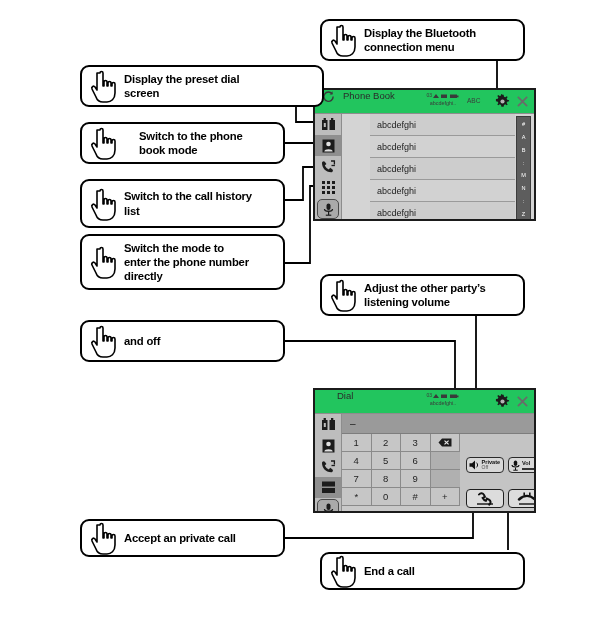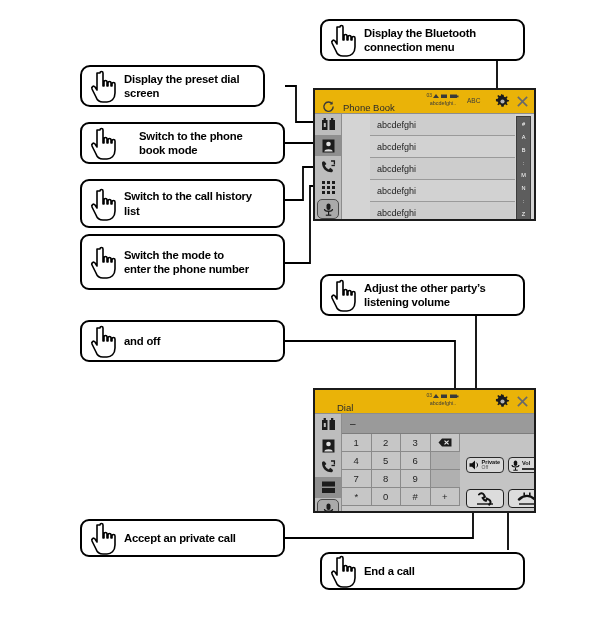--- a/index.html
+++ b/index.html
@@ -59,23 +59,23 @@
   .device {
     position: absolute;
     box-sizing: border-box;
     border: 2px solid #1b1b1b;
     background: #c9c9c9;
     z-index: 4;
     overflow: hidden;
   }
   .topbar {
     height: 23px;
-    background: #eab308;
-    display: flex;
-    align-items: flex-end;
+    background: #22c55e;
+    display: flex;
+    align-items: flex-start;
     border-bottom: 1px solid #8d8d8d;
     position: relative;
   }
   .topbar .tb-title {
     font-size: 9.5px;
     color: #2b2b2b;
     margin-left: 8px;
     font-weight: normal;
   }
   .tb-sync {
@@ -275,21 +275,21 @@
       <path d="M476,315 L476,450"></path>
 
       <path d="M285,341 L455,341 L455,452"></path>
 
       <path d="M285,538 L473,538 L473,500"></path>
 
       <path d="M508,550 L508,500"></path>
     </g>
   </svg>
 
-  <div class="callout" style="left:80px; top:65px; width:185px; height:42px;border-radius:10px;">
+  <div class="callout" style="left:80px; top:65px; width:244px; height:42px;">
     <svg class="hand" viewBox="0 0 30 34">
       <path d="M12 4 c0-2 3-2 3 0 l0 13 1 0 0-4 c0-2 3-2 3 0 l0 4 1 0 0-3 c0-2 3-2 3 0 l0 3 1 0 0-2 c0-2 3-2 3 0 l0 9 c0 6-4 9-8 9 l-4 0 c-4 0-6-2-7-5 l-4-8 c-1-2 2-4 3-2 l2 3 0-17 z" fill="#fff" stroke="#000" stroke-width="1.6" stroke-linejoin="round"></path>
     </svg>
     <div class="ctext">
       <div>Display the preset dial</div>
       <div>screen</div>
     </div>
   </div>
 
   <div class="callout" style="left:80px; top:122px; width:205px; height:42px;gap:15px;">
@@ -312,20 +312,21 @@
     </div>
   </div>
 
   <div class="callout" style="left:80px; top:234px; width:205px; height:56px;">
     <svg class="hand" viewBox="0 0 30 34">
       <path d="M12 4 c0-2 3-2 3 0 l0 13 1 0 0-4 c0-2 3-2 3 0 l0 4 1 0 0-3 c0-2 3-2 3 0 l0 3 1 0 0-2 c0-2 3-2 3 0 l0 9 c0 6-4 9-8 9 l-4 0 c-4 0-6-2-7-5 l-4-8 c-1-2 2-4 3-2 l2 3 0-17 z" fill="#fff" stroke="#000" stroke-width="1.6" stroke-linejoin="round"></path>
     </svg>
     <div class="ctext">
       <div>Switch the mode to</div>
       <div>enter the phone number</div>
+      <div>directly</div>
     </div>
   </div>
 
   <div class="callout" style="left:320px; top:19px; width:205px; height:42px;">
     <svg class="hand" viewBox="0 0 30 34">
       <path d="M12 4 c0-2 3-2 3 0 l0 13 1 0 0-4 c0-2 3-2 3 0 l0 4 1 0 0-3 c0-2 3-2 3 0 l0 3 1 0 0-2 c0-2 3-2 3 0 l0 9 c0 6-4 9-8 9 l-4 0 c-4 0-6-2-7-5 l-4-8 c-1-2 2-4 3-2 l2 3 0-17 z" fill="#fff" stroke="#000" stroke-width="1.6" stroke-linejoin="round"></path>
     </svg>
     <div class="ctext">
       <div>Display the Bluetooth</div>
       <div>connection menu</div>

